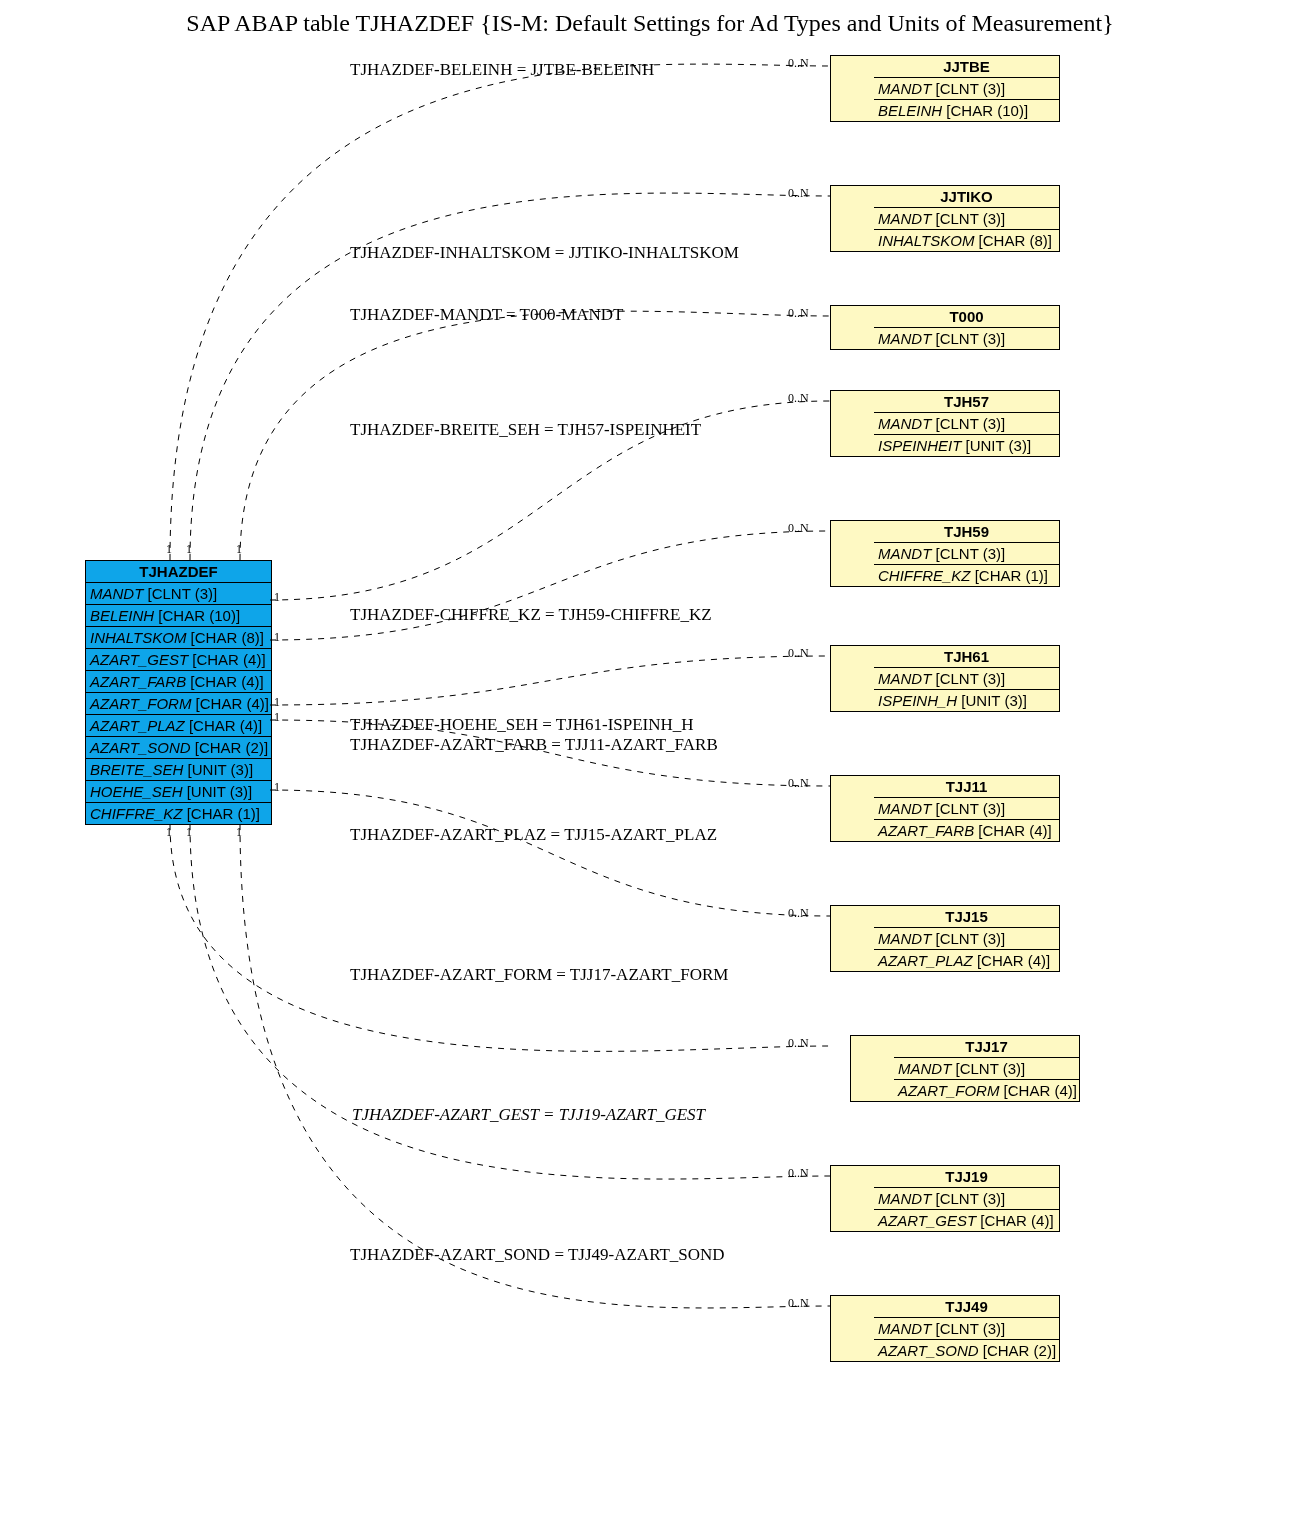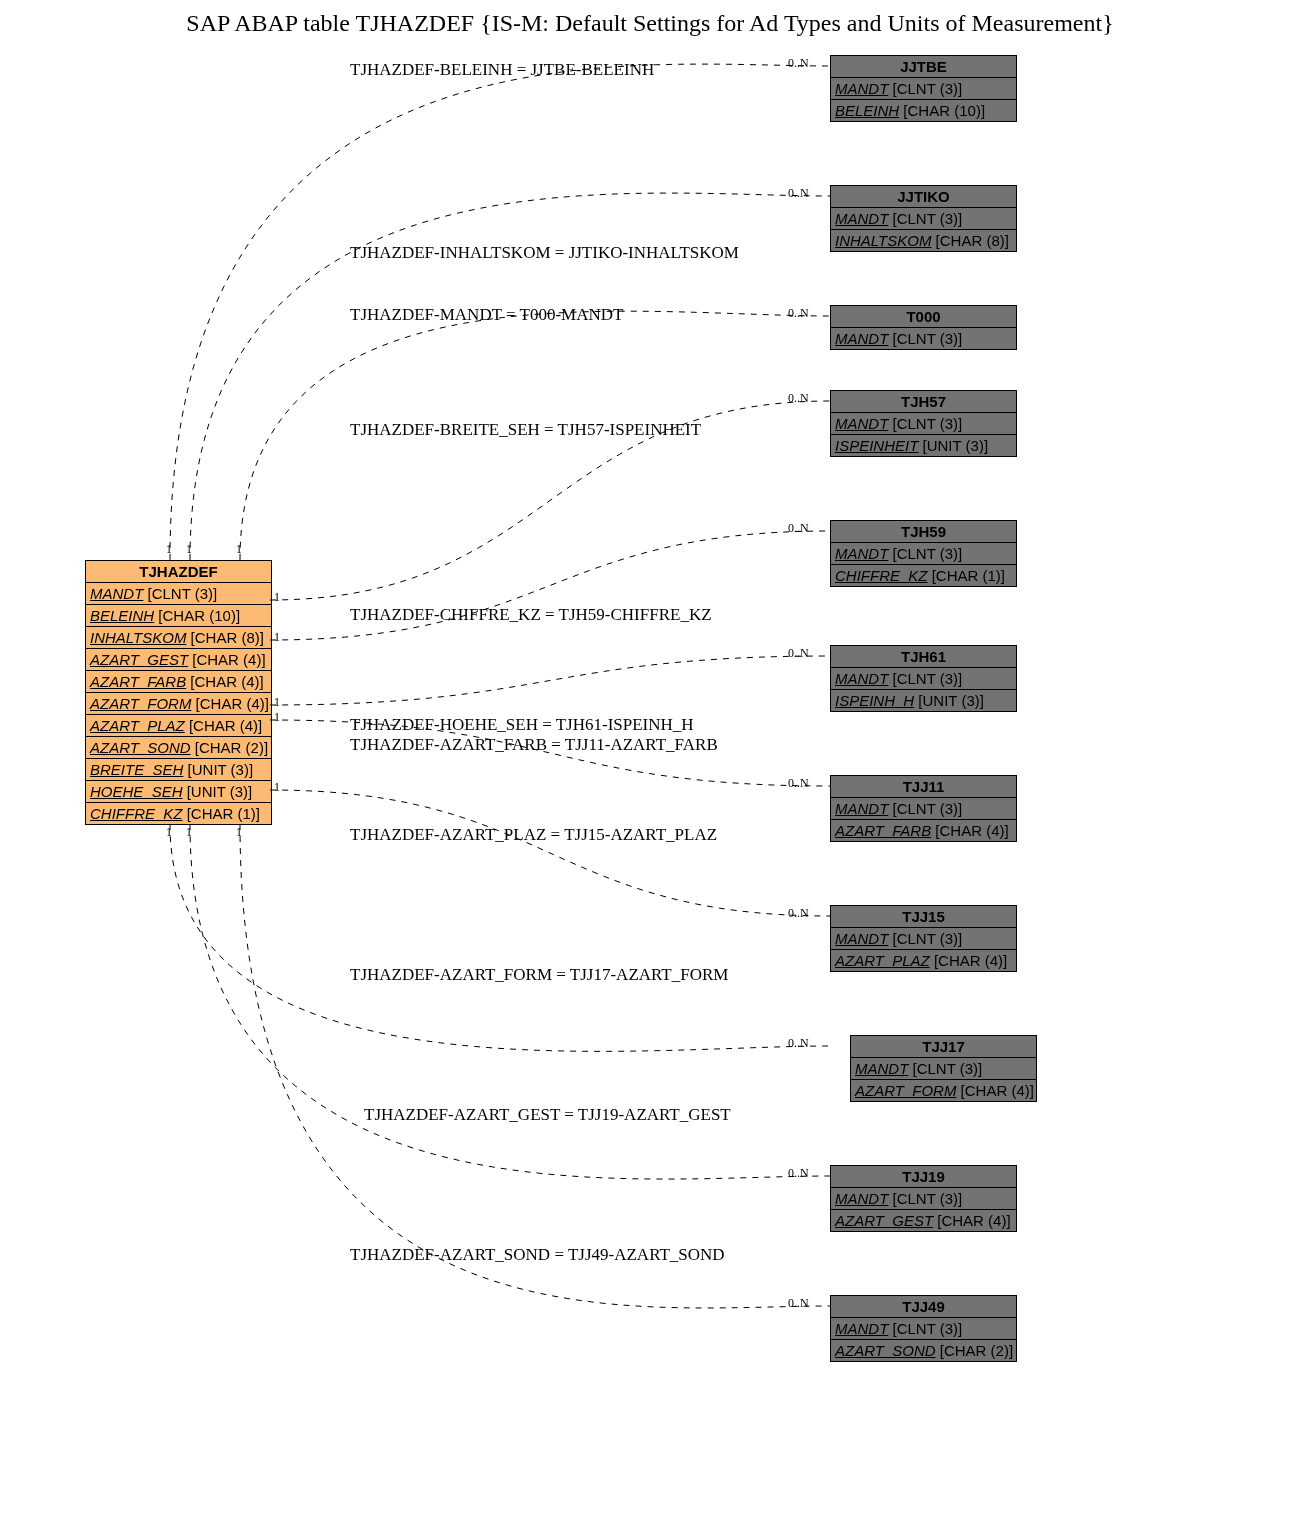--- a/index.html
+++ b/index.html
@@ -29,23 +29,23 @@
     font-weight: bold;
     border-bottom: 1px solid #000;
     padding: 2px 4px;
   }
   .entity .fld {
     border-bottom: 1px solid #000;
     padding: 2px 4px;
     white-space: nowrap;
   }
   .entity .fld:last-child { border-bottom: none; }
-  .entity .fld .nm { font-style: italic; text-decoration: underline; }
-  .main  { background: #fdba74; width: 185px; }
-  .related { background: #737373; width: 185px; }
+  .entity .fld .nm { font-style: italic; }
+  .main  { background: #0ea5e9; width: 185px; }
+  .related { background: #fef9c3; width: 185px; padding-left: 43px; }
   .rel-label {
     position: absolute;
     font-family: serif;
     font-size: 17px;
     white-space: nowrap;
   }
   .card {
     position: absolute;
     font-family: serif;
     font-size: 12px;
@@ -145,21 +145,21 @@
 <div id="labelsContainer">
     <div class="rel-label" style="left: 350px; top: 60px;">TJHAZDEF-BELEINH = JJTBE-BELEINH</div>
     <div class="rel-label" style="left: 350px; top: 195px; margin-top: 48px;">TJHAZDEF-INHALTSKOM = JJTIKO-INHALTSKOM</div>
     <div class="rel-label" style="left: 350px; top: 305px;">TJHAZDEF-MANDT = T000-MANDT</div>
     <div class="rel-label" style="left: 350px; top: 420px;">TJHAZDEF-BREITE_SEH = TJH57-ISPEINHEIT</div>
     <div class="rel-label" style="left: 350px; top: 605px;">TJHAZDEF-CHIFFRE_KZ = TJH59-CHIFFRE_KZ</div>
     <div class="rel-label" style="left: 350px; top: 715px;">TJHAZDEF-HOEHE_SEH = TJH61-ISPEINH_H</div>
     <div class="rel-label" style="left: 350px; top: 735px;">TJHAZDEF-AZART_FARB = TJJ11-AZART_FARB</div>
     <div class="rel-label" style="left: 350px; top: 825px;">TJHAZDEF-AZART_PLAZ = TJJ15-AZART_PLAZ</div>
     <div class="rel-label" style="left: 350px; top: 965px;">TJHAZDEF-AZART_FORM = TJJ17-AZART_FORM</div>
-    <div class="rel-label" style="left: 364px; top: 1105px;">TJHAZDEF-AZART_GEST = TJJ19-AZART_GEST</div>
+    <div class="rel-label" style="left: 352px; top: 1105px; font-style: italic;">TJHAZDEF-AZART_GEST = TJJ19-AZART_GEST</div>
     <div class="rel-label" style="left: 350px; top: 1245px;">TJHAZDEF-AZART_SOND = TJJ49-AZART_SOND</div>
   </div>
 
 <div id="cardsContainer">
     <div class="card" style="left: 166px; top: 542px;">1</div>
     <div class="card" style="left: 788px; top: 56px;">0..N</div>
     <div class="card" style="left: 186px; top: 542px;">1</div>
     <div class="card" style="left: 788px; top: 186px;">0..N</div>
     <div class="card" style="left: 236px; top: 542px;">1</div>
     <div class="card" style="left: 788px; top: 306px;">0..N</div>

